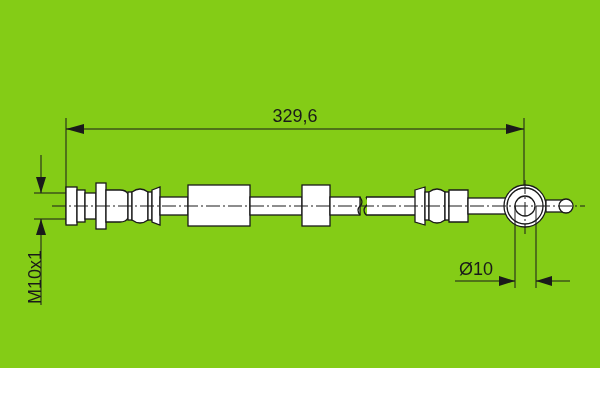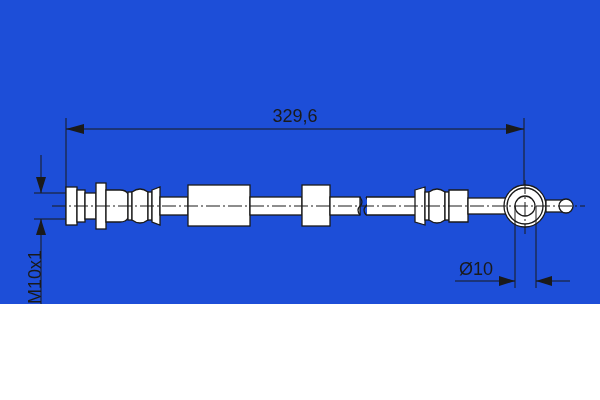--- a/index.html
+++ b/index.html
@@ -1,16 +1,16 @@
 <!DOCTYPE html>
 <html><head>
 <meta charset="utf-8">
 <style>
   html, body { margin: 0; padding: 0; background: #ffffff; }
-  #canvas { width: 600px; height: 304px; position: relative; overflow: hidden; background: #1d4ed8; }
+  #canvas { width: 600px; height: 368px; position: relative; overflow: hidden; background: #84cc16; }
   svg { position: absolute; left: 0; top: 0; }
   .ln { stroke: #1a1a1a; stroke-width: 1.3; fill: none; }
   .lnf { stroke: #1a1a1a; stroke-width: 1.3; fill: #fff; }
   .thin { stroke: #1a1a1a; stroke-width: 1; fill: none; }
   .center { stroke: #1a1a1a; stroke-width: 1; fill: none; stroke-dasharray: 14 3 2 3; }
   .arrow { fill: #1a1a1a; }
   .lbl { font-family: "Liberation Sans", sans-serif; font-size: 18px; fill: #1a1a1a; }
 </style>
 </head>
 <body>

